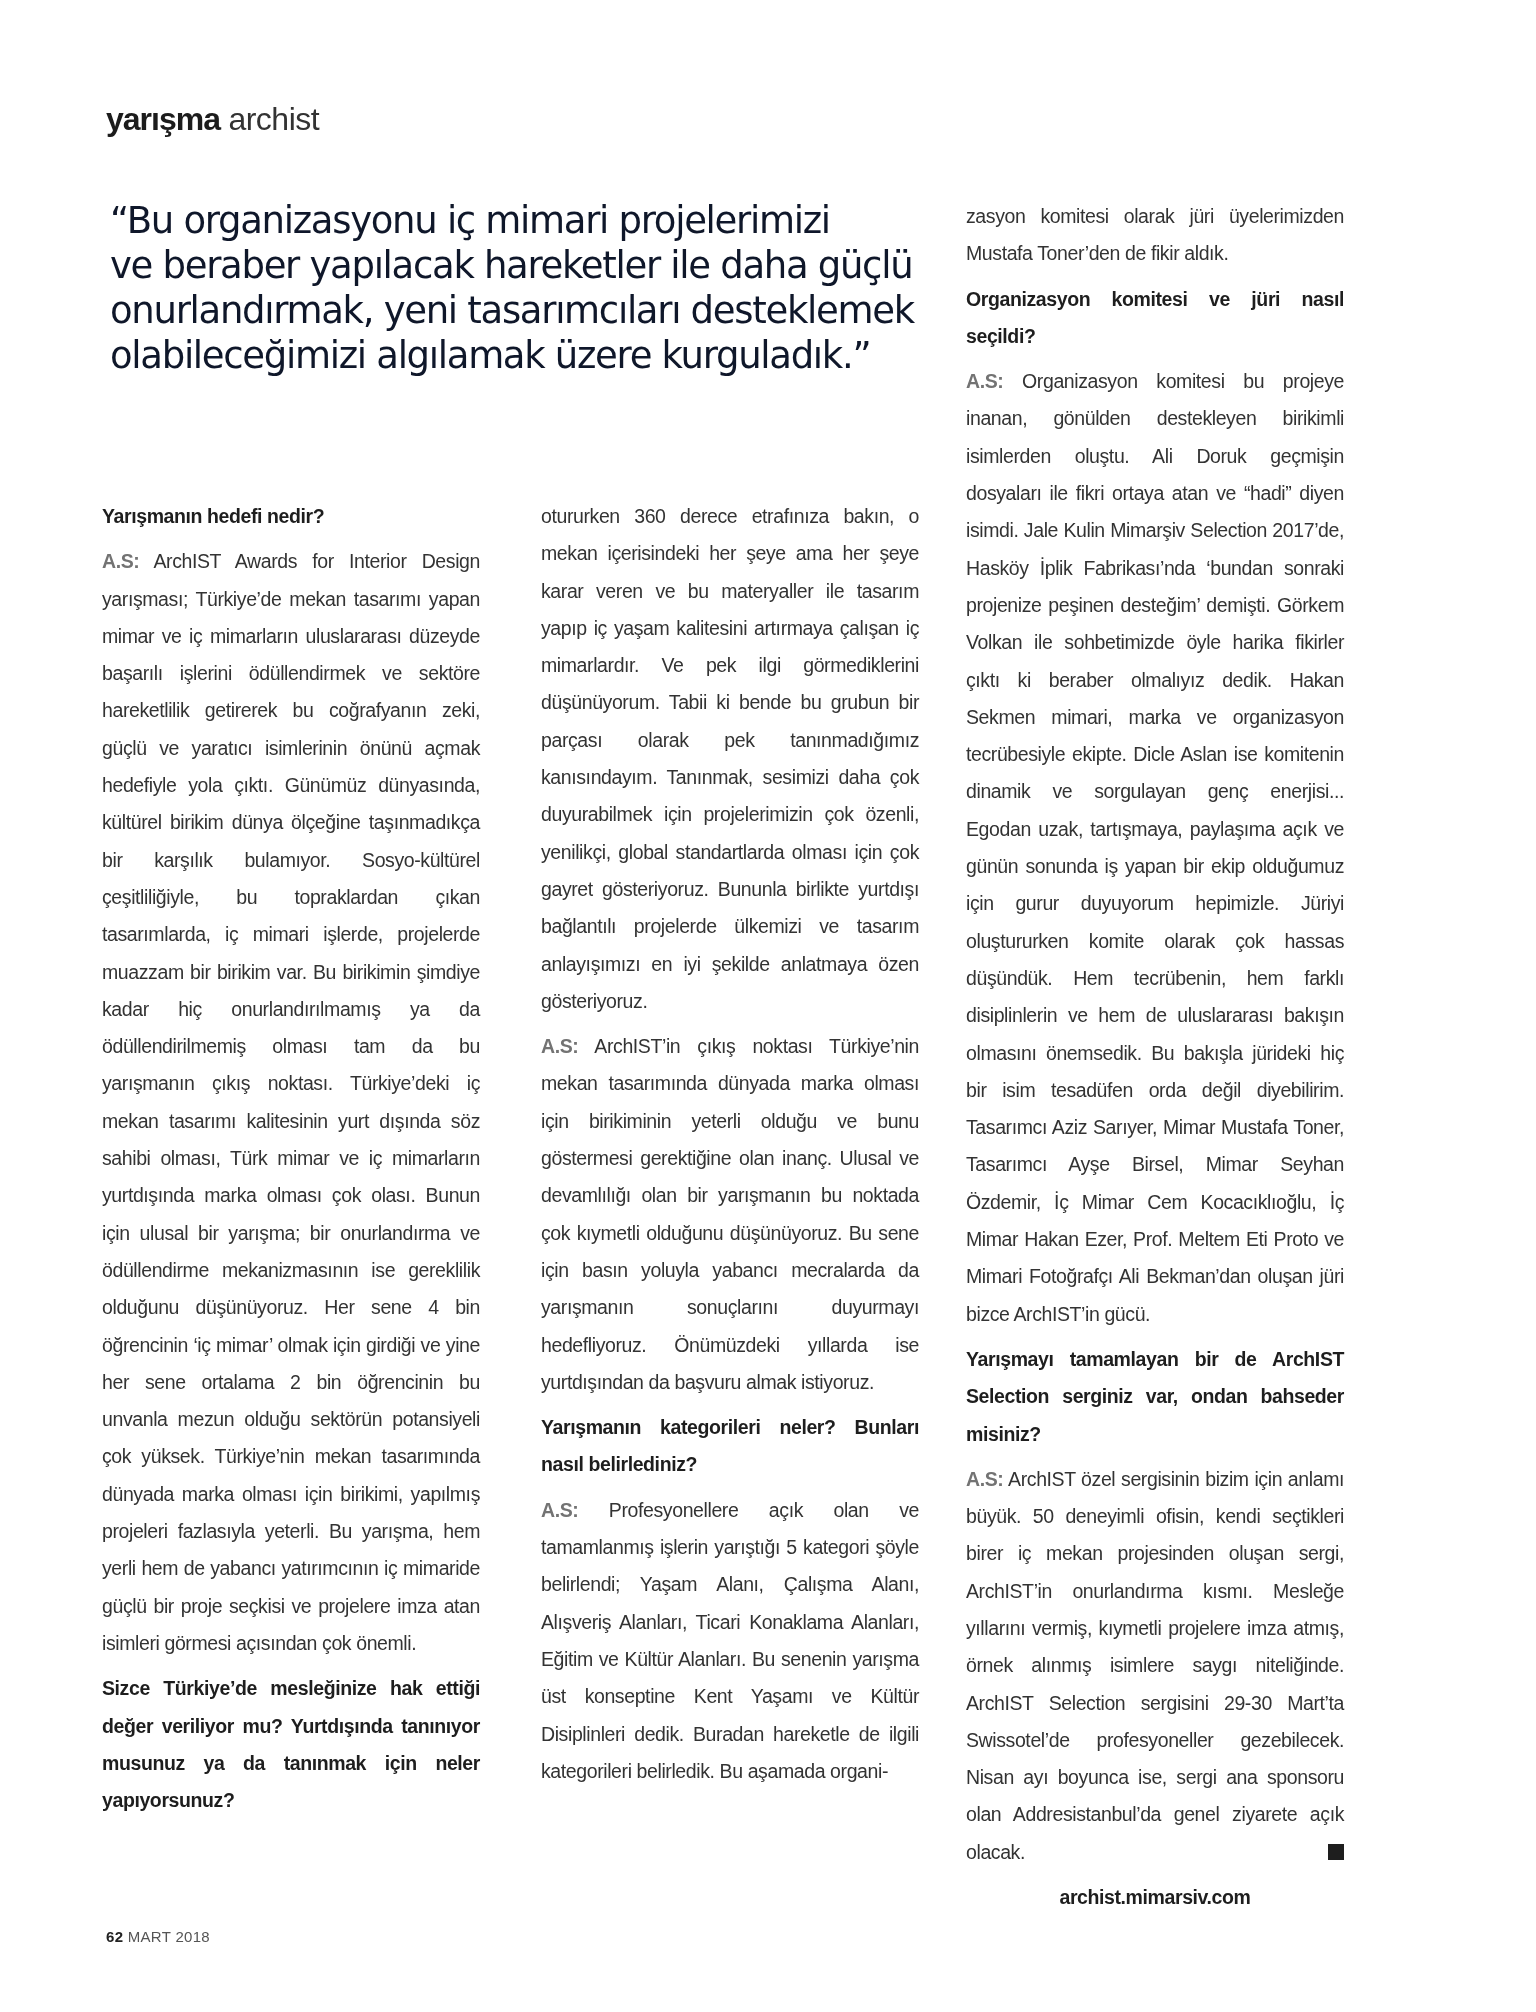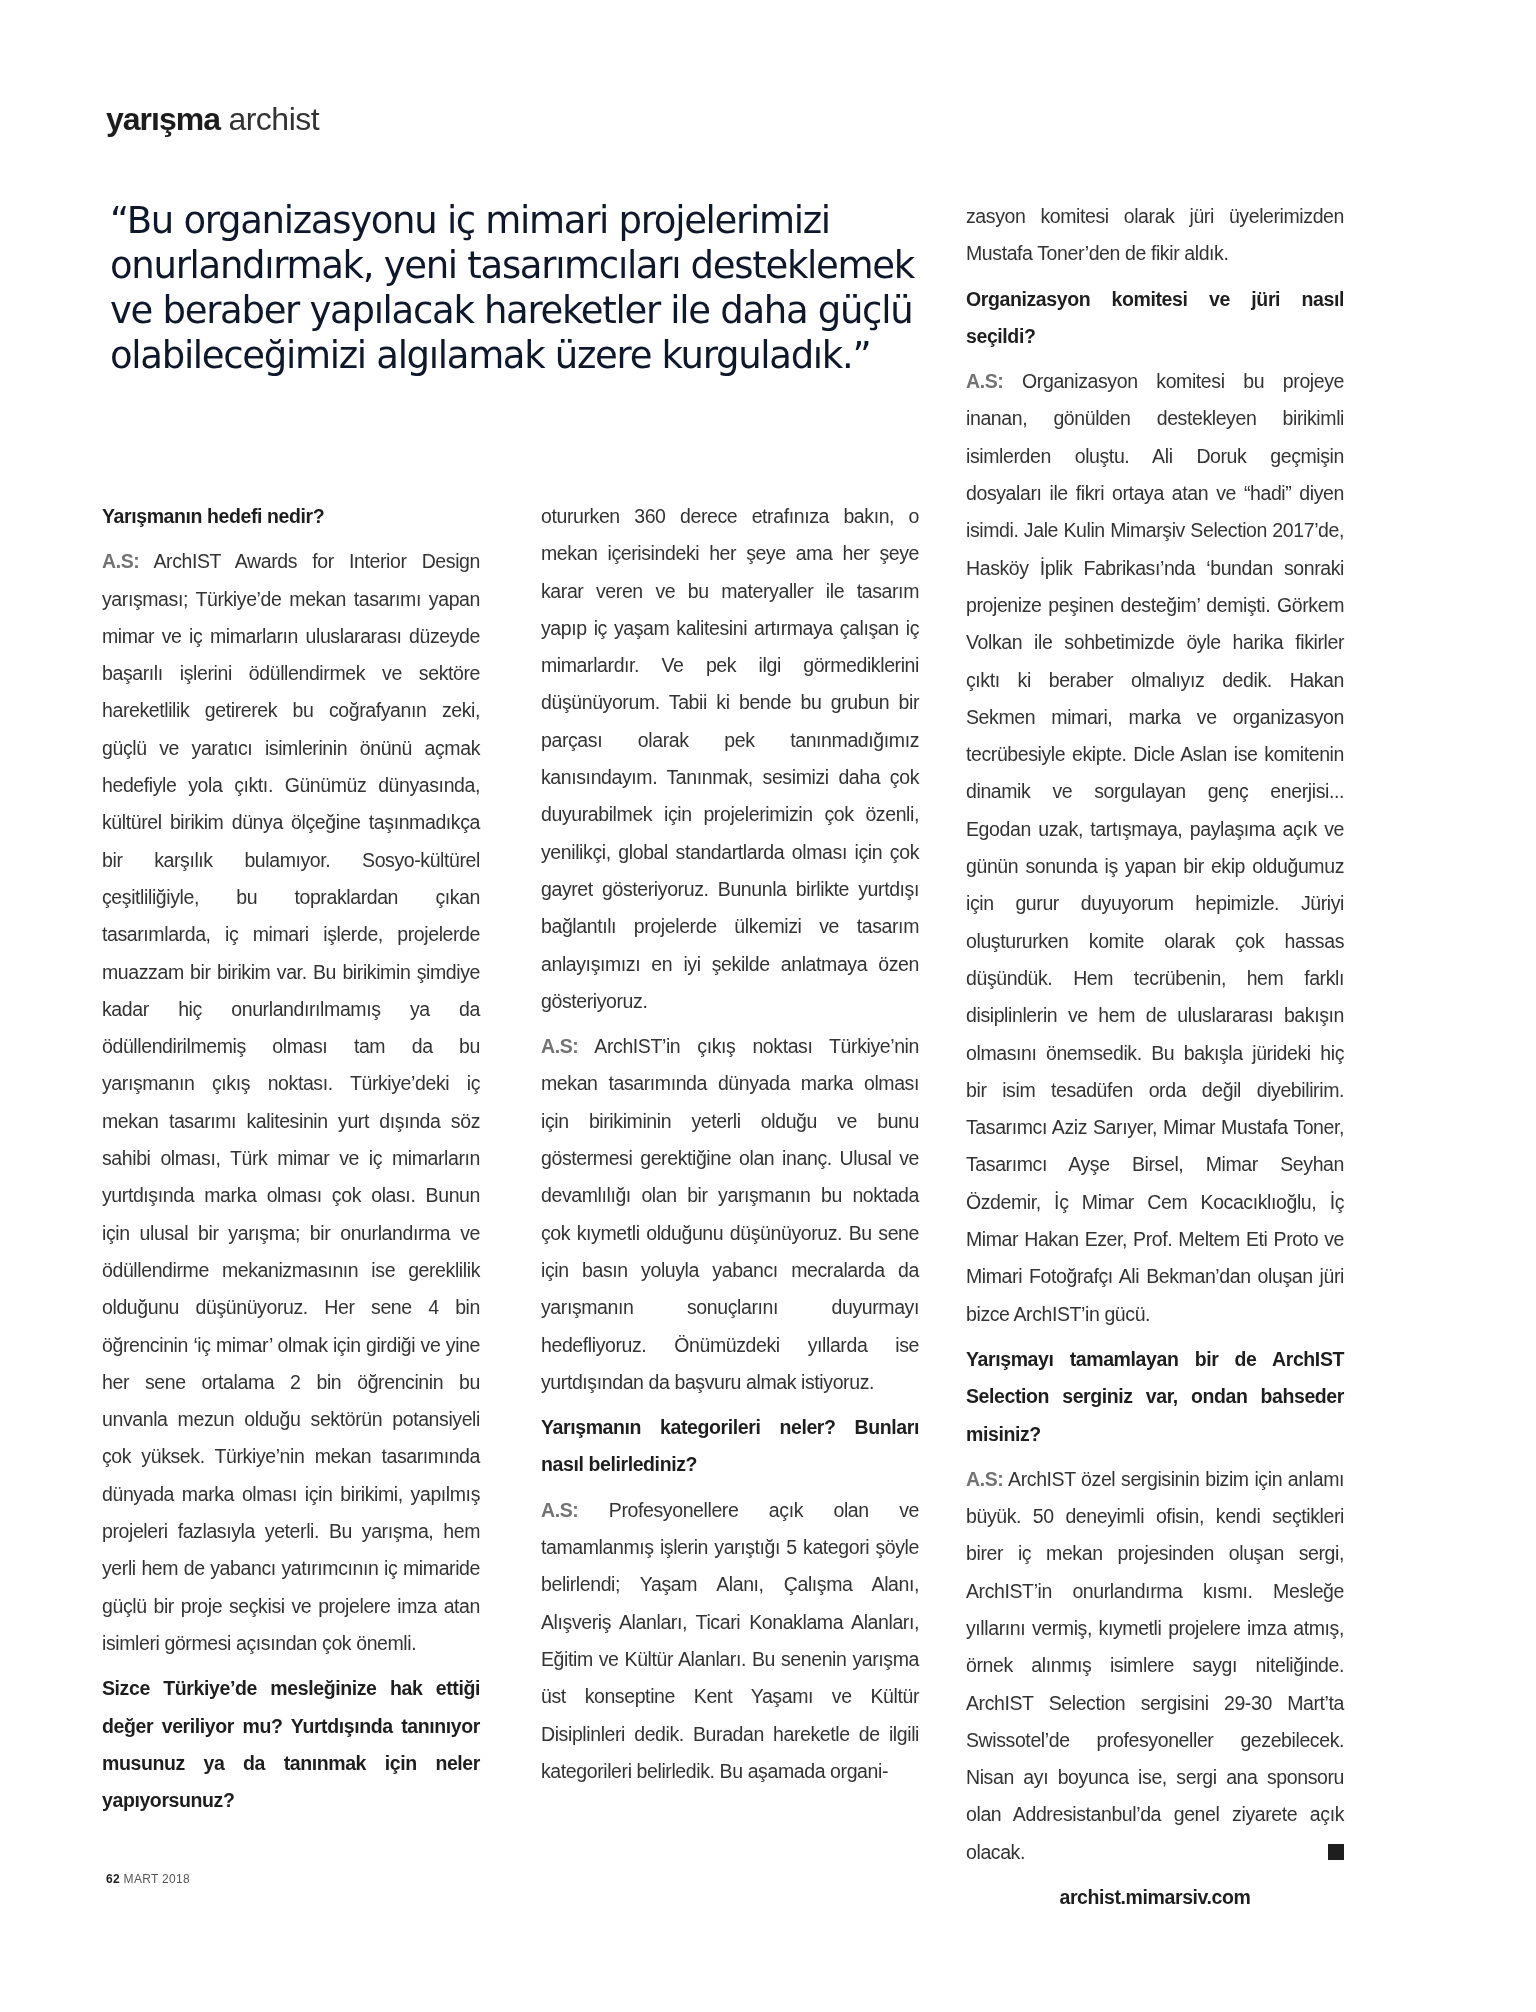--- a/index.html
+++ b/index.html
@@ -11,35 +11,35 @@
   .pull-quote p{margin:0;white-space:nowrap;}
   .col{position:absolute;width:394px;font-size:19.5px;line-height:37.3px;text-align:justify;letter-spacing:-0.4px;color:#333;}
   .col p{margin:8px;}
   .col .q{font-weight:bold;color:#1e1e1e;text-align:justify;}
   .col .sp{font-weight:bold;color:#737373;}
   .col-left{left:94px;top:490px;}
   .col-mid{left:533px;top:490px;}
   .col-right{left:958px;top:190px;}
   .end-mark{display:inline-block;width:16px;height:16px;background:#1e1e1e;float:right;margin-top:10px;}
   .url{font-weight:bold;color:#1e1e1e;text-align:center;}
-  .footer{position:absolute;left:106px;top:1872px;font-size:12px;color:#555;letter-spacing:0.3px;}
+  .footer{position:absolute;left:106px;top:1928px;font-size:15px;color:#555;letter-spacing:0.3px;}
   .footer .pg{font-weight:bold;color:#222;}
 </style>
 </head>
 <body>
 
 <div class="section-title">
   <span class="b">yarışma</span>
   <span class="l">archist</span>
 </div>
 
 <div class="pull-quote">
   <p>“Bu organizasyonu iç mimari projelerimizi</p>
+  <p>ve beraber yapılacak hareketler ile daha güçlü</p>
   <p>onurlandırmak, yeni tasarımcıları desteklemek</p>
-  <p>ve beraber yapılacak hareketler ile daha güçlü</p>
   <p>olabileceğimizi algılamak üzere kurguladık.”</p>
 </div>
 
 <div class="col col-left">
   <p class="q">Yarışmanın hedefi nedir?</p>
   <p><span class="sp">A.S:</span><span> ArchIST Awards for Interior Design yarışması; Türkiye’de mekan tasarımı yapan mimar ve iç mimarların uluslararası düzeyde başarılı işlerini ödüllendirmek ve sektöre hareketlilik getirerek bu coğrafyanın zeki, güçlü ve yaratıcı isimlerinin önünü açmak hedefiyle yola çıktı. Günümüz dünyasında, kültürel birikim dünya ölçeğine taşınmadıkça bir karşılık bulamıyor. Sosyo-kültürel çeşitliliğiyle, bu topraklardan çıkan tasarımlarda, iç mimari işlerde, projelerde muazzam bir birikim var. Bu birikimin şimdiye kadar hiç onurlandırılmamış ya da ödüllendirilmemiş olması tam da bu yarışmanın çıkış noktası. Türkiye’deki iç mekan tasarımı kalitesinin yurt dışında söz sahibi olması, Türk mimar ve iç mimarların yurtdışında marka olması çok olası. Bunun için ulusal bir yarışma; bir onurlandırma ve ödüllendirme mekanizmasının ise gereklilik olduğunu düşünüyoruz. Her sene 4 bin öğrencinin ‘iç mimar’ olmak için girdiği ve yine her sene ortalama 2 bin öğrencinin bu unvanla mezun olduğu sektörün potansiyeli çok yüksek. Türkiye’nin mekan tasarımında dünyada marka olması için birikimi, yapılmış projeleri fazlasıyla yeterli. Bu yarışma, hem yerli hem de yabancı yatırımcının iç mimaride güçlü bir proje seçkisi ve projelere imza atan isimleri görmesi açısından çok önemli.</span></p>
   <p class="q">Sizce Türkiye’de mesleğinize hak ettiği değer veriliyor mu? Yurtdışında tanınıyor musunuz ya da tanınmak için neler yapıyorsunuz?</p>
 </div>
 
 <div class="col col-mid">

